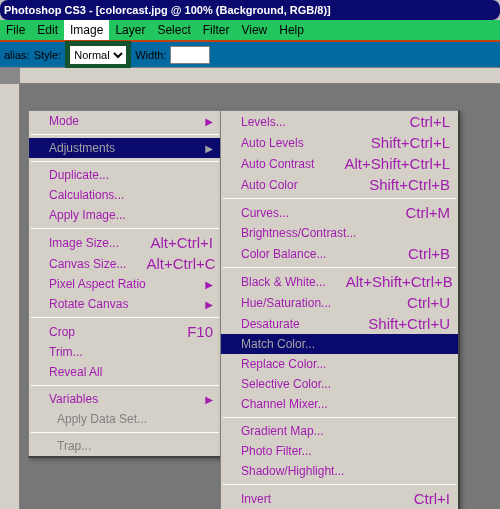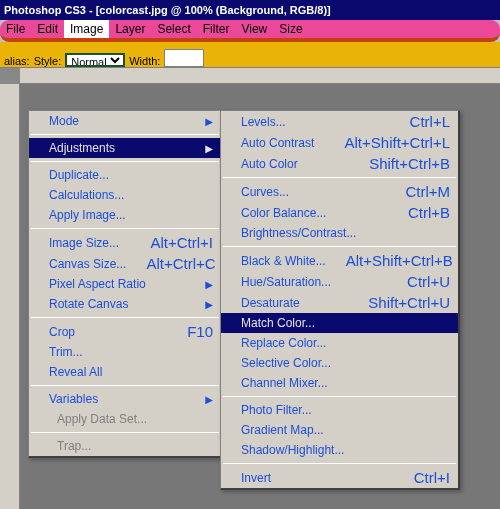--- a/index.html
+++ b/index.html
@@ -21,67 +21,67 @@
     
     .title-bar {
       background: #0a0a6e;
       color: white;
       height: 20px;
       display: flex;
       align-items: center;
       padding: 0 4px;
       font-size: 11px;
       font-weight: bold;
+      border-radius: 8px;
     }
 
     
     .menu-bar {
-      background: #ec4899;
+      background: #22c55e;
       height: 22px;
       display: flex;
       align-items: center;
-      border-bottom: 4px solid #c2410c;
-      border-radius: 9px;
+      border-bottom: 2px solid #c2410c;
     }
 
     .menu-bar-item {
       padding: 2px 6px;
       font-size: 12px;
       color: #000;
       cursor: pointer;
       height: 100%;
       display: flex;
       align-items: center;
     }
 
     .menu-bar-item.active {
       background: #fff;
       color: #000;
     }
 
     
     .toolbar {
-      background: #eab308;
+      background: #0369a1;
       height: 26px;
       display: flex;
-      align-items: flex-end;
+      align-items: center;
       padding: 0 4px;
       gap: 4px;
       border-bottom: 1px solid #808080;
     }
 
     .toolbar-label {
       font-size: 11px;
       color: #000;
     }
 
     .toolbar-select {
-      height: 14px;
+      height: 28px;
       font-size: 11px;
-      border: 2px solid #14532d;
+      border: 5px solid #14532d;
       background: white;
     }
 
     .toolbar-input {
       height: 18px;
       width: 40px;
       font-size: 11px;
       border: 1px solid #808080;
     }
 
@@ -129,29 +129,29 @@
       box-shadow: 2px 2px 4px rgba(0,0,0,0.3);
       z-index: 100;
     }
 
     .menu-item {
       display: flex;
       align-items: center;
       justify-content: space-between;
       padding: 2px 8px 2px 20px;
       font-size: 12px;
-      color: #1d4ed8;
+      color: #a21caf;
       cursor: pointer;
       white-space: nowrap;
       min-height: 20px;
     }
 
     .menu-item.highlighted {
       background: #0a0a6e;
-      color: #e5e5e5;
+      color: #a3a3a3;
     }
 
     .menu-item.disabled {
       color: #808080;
       cursor: default;
       padding-left: 28px;
     }
 
     .menu-separator {
       height: 1px;
@@ -201,21 +201,21 @@
 </div>
 
 <div class="menu-bar">
   <div class="menu-bar-item">File</div>
   <div class="menu-bar-item">Edit</div>
   <div class="menu-bar-item active">Image</div>
   <div class="menu-bar-item">Layer</div>
   <div class="menu-bar-item">Select</div>
   <div class="menu-bar-item">Filter</div>
   <div class="menu-bar-item">View</div>
-  <div class="menu-bar-item">Size</div>
+  <div class="menu-bar-item">Help</div>
 </div>
 
 <div class="toolbar">
   <span class="toolbar-label">alias:</span>
   <span class="toolbar-label">Style:</span>
   <select class="toolbar-select">
     <option>Normal</option>
   </select>
   <span class="toolbar-label">Width:</span>
   <input class="toolbar-input" type="text" value="" style="">
@@ -289,39 +289,43 @@
       <span>Trap...</span>
     </div>
   </div>
 
   <div class="dropdown-adjustments">
     <div class="menu-item">
       <span>Levels...</span>
       <span class="menu-item-shortcut">Ctrl+L</span>
     </div>
     <div class="menu-item">
+      <span>Auto Levels</span>
+      <span class="menu-item-shortcut">Shift+Ctrl+L</span>
+    </div>
+    <div class="menu-item">
       <span>Auto Contrast</span>
       <span class="menu-item-shortcut">Alt+Shift+Ctrl+L</span>
     </div>
     <div class="menu-item">
       <span>Auto Color</span>
       <span class="menu-item-shortcut">Shift+Ctrl+B</span>
     </div>
     <div class="menu-separator"></div>
     <div class="menu-item">
       <span>Curves...</span>
       <span class="menu-item-shortcut">Ctrl+M</span>
     </div>
     <div class="menu-item">
+      <span>Brightness/Contrast...</span>
+    </div>
+    <div class="menu-item">
       <span>Color Balance...</span>
       <span class="menu-item-shortcut">Ctrl+B</span>
     </div>
-    <div class="menu-item">
-      <span>Brightness/Contrast...</span>
-    </div>
     <div class="menu-separator"></div>
     <div class="menu-item">
       <span>Black &amp; White...</span>
       <span class="menu-item-shortcut">Alt+Shift+Ctrl+B</span>
     </div>
     <div class="menu-item">
       <span>Hue/Saturation...</span>
       <span class="menu-item-shortcut">Ctrl+U</span>
     </div>
     <div class="menu-item">
@@ -335,24 +339,24 @@
       <span>Replace Color...</span>
     </div>
     <div class="menu-item">
       <span>Selective Color...</span>
     </div>
     <div class="menu-item">
       <span>Channel Mixer...</span>
     </div>
     <div class="menu-separator"></div>
     <div class="menu-item">
+      <span>Gradient Map...</span>
+    </div>
+    <div class="menu-item">
       <span>Photo Filter...</span>
-    </div>
-    <div class="menu-item">
-      <span>Gradient Map...</span>
     </div>
     <div class="menu-item">
       <span>Shadow/Highlight...</span>
     </div>
     <div class="menu-separator"></div>
     <div class="menu-item">
       <span>Invert</span>
       <span class="menu-item-shortcut">Ctrl+I</span>
     </div>
 

